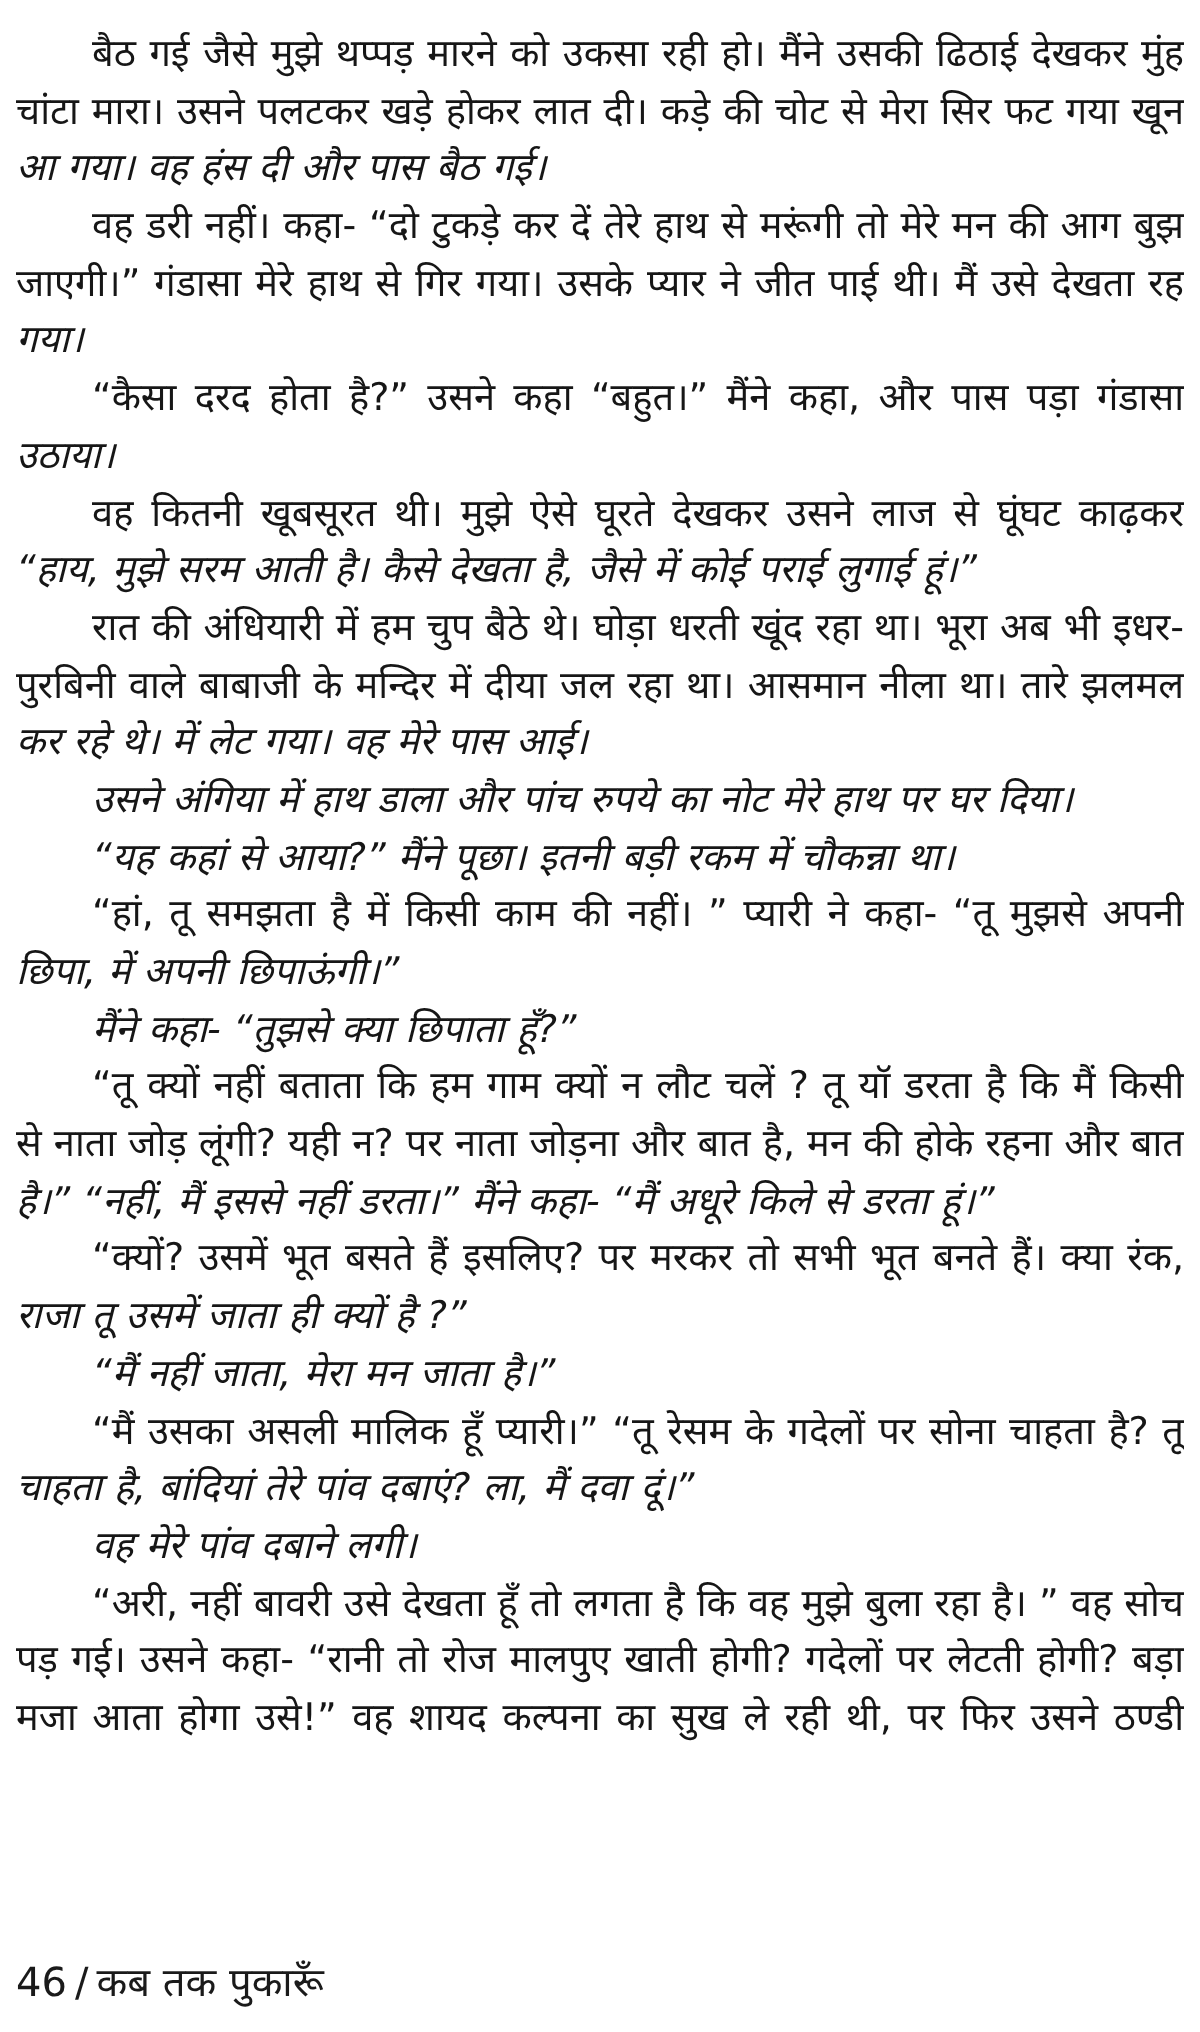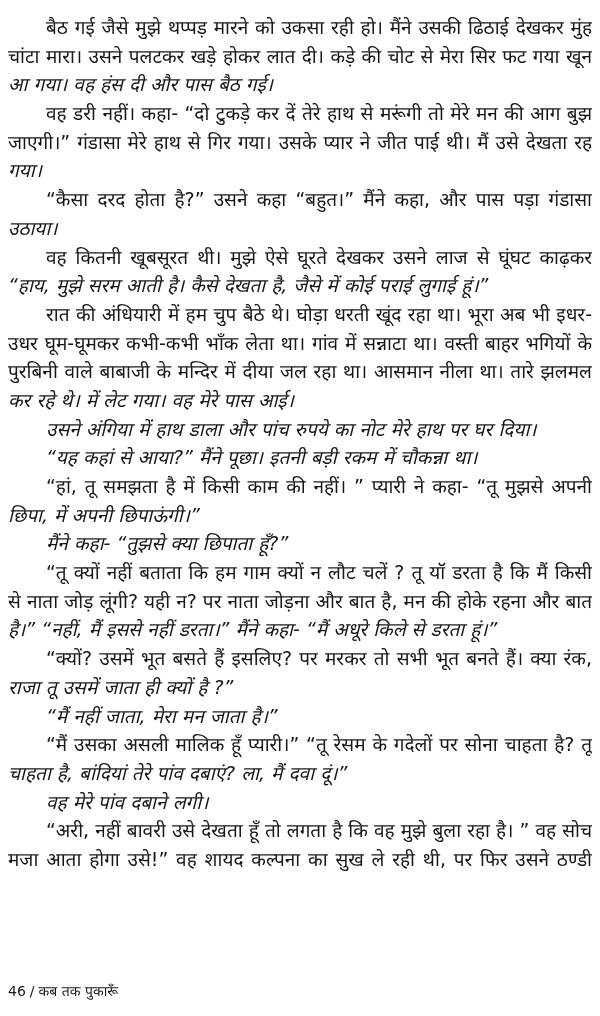--- a/index.html
+++ b/index.html
@@ -39,21 +39,21 @@
     text-indent: 38px;
   }
   .line.last {
     text-align-last: left;
     font-style: italic;
   }
   .footer {
     position: absolute;
     left: 8px;
     top: 978px;
-    font-size: 14px;
+    font-size: 20px;
     line-height: 26px;
     color: #1a1a1a;
   }
   .footer span { display: inline; }
   .footer .sep { padding: 0 4px; }
 </style>
 </head>
 <body>
 
 <div class="page">
@@ -71,21 +71,20 @@
       <div class="paragraph">
         <div class="line first">“कैसा दरद होता है?” उसने कहा “बहुत।” मैंने कहा, और पास पड़ा गंडासा</div>
         <div class="line last">उठाया।</div>
       </div>
       <div class="paragraph">
         <div class="line first">वह कितनी खूबसूरत थी। मुझे ऐसे घूरते देखकर उसने लाज से घूंघट काढ़कर कहा</div>
         <div class="line last">“हाय, मुझे सरम आती है। कैसे देखता है, जैसे में कोई पराई लुगाई हूं।”</div>
       </div>
       <div class="paragraph">
         <div class="line first">रात की अंधियारी में हम चुप बैठे थे। घोड़ा धरती खूंद रहा था। भूरा अब भी इधर-</div>
-        <div class="line">उधर घूम-घूमकर कभी-कभी भाँक लेता था। गांव में सन्नाटा था। वस्ती बाहर भगियों के</div>
         <div class="line">पुरबिनी वाले बाबाजी के मन्दिर में दीया जल रहा था। आसमान नीला था। तारे झलमल</div>
         <div class="line last">कर रहे थे। में लेट गया। वह मेरे पास आई।</div>
       </div>
       <div class="paragraph">
         <div class="line first last">उसने अंगिया में हाथ डाला और पांच रुपये का नोट मेरे हाथ पर घर दिया।</div>
       </div>
       <div class="paragraph">
         <div class="line first last">“यह कहां से आया?” मैंने पूछा। इतनी बड़ी रकम में चौकन्ना था।</div>
       </div>
       <div class="paragraph">
@@ -109,19 +108,20 @@
       </div>
       <div class="paragraph">
         <div class="line first">“मैं उसका असली मालिक हूँ प्यारी।” “तू रेसम के गदेलों पर सोना चाहता है? तू</div>
         <div class="line last">चाहता है, बांदियां तेरे पांव दबाएं? ला, मैं दवा दूं।”</div>
       </div>
       <div class="paragraph">
         <div class="line first last">वह मेरे पांव दबाने लगी।</div>
       </div>
       <div class="paragraph">
         <div class="line first">“अरी, नहीं बावरी उसे देखता हूँ तो लगता है कि वह मुझे बुला रहा है। ” वह सोच में</div>
+        <div class="line">पड़ गई। उसने कहा- “रानी तो रोज मालपुए खाती होगी? गदेलों पर लेटती होगी? बड़ा</div>
         <div class="line">मजा आता होगा उसे!” वह शायद कल्पना का सुख ले रही थी, पर फिर उसने ठण्डी सांस</div>
       </div>
     </div>
   <div class="footer">
     <span>46</span><span class="sep">/</span><span>कब तक पुकारूँ</span>
   </div>
 </div>
 
 </body></html>

